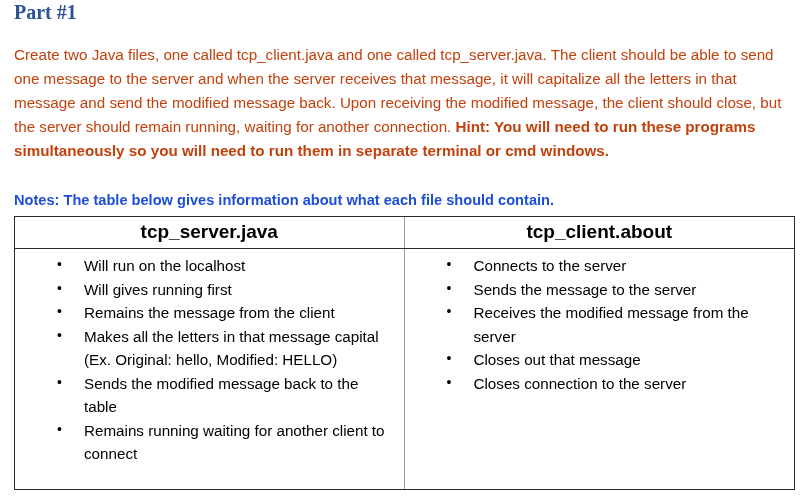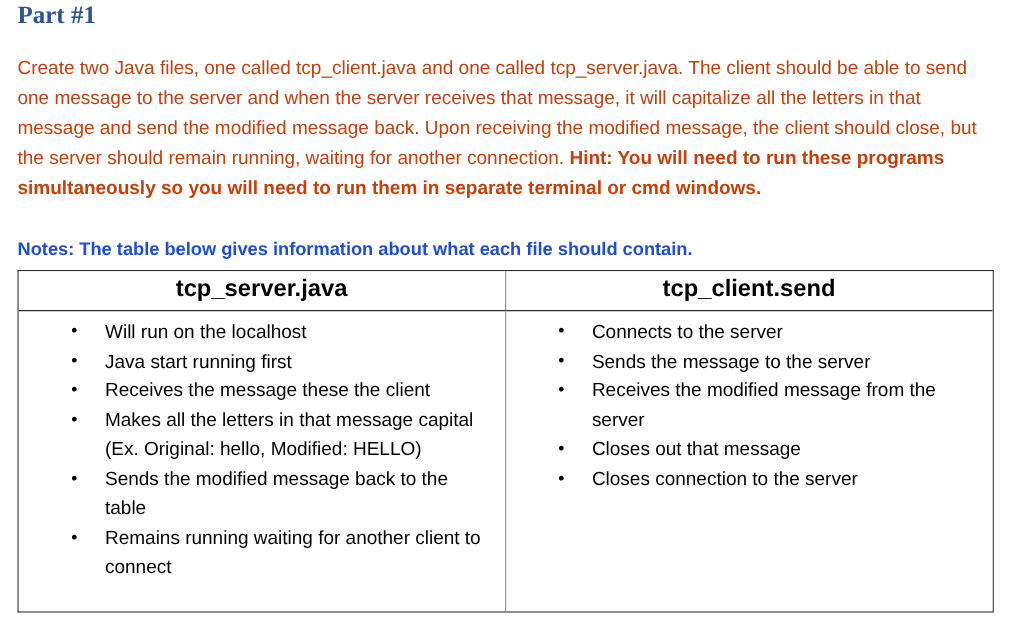--- a/index.html
+++ b/index.html
@@ -141,30 +141,30 @@
 
   <div class="table-wrap">
     <table class="tbl">
       <colgroup>
         <col class="c1">
         <col class="c2">
       </colgroup>
       <thead>
         <tr>
           <th class="hdr">tcp_server.java</th>
-          <th class="hdr last">tcp_client.send</th>
+          <th class="hdr last">tcp_client.about</th>
         </tr>
       </thead>
       <tbody>
         <tr>
           <td class="cell">
             <ul class="bullets">
               <li>Will run on the localhost</li>
-              <li>Java start running first</li>
-              <li>Receives the message these the client</li>
+              <li>Will gives running first</li>
+              <li>Remains the message from the client</li>
               <li>Makes all the letters in that message capital (Ex. Original: hello, Modified: HELLO)</li>
               <li>Sends the modified message back to the table</li>
               <li>Remains running waiting for another client to connect</li>
             </ul>
           </td>
           <td class="cell last">
             <ul class="bullets">
               <li>Connects to the server</li>
               <li>Sends the message to the server</li>
               <li>Receives the modified message from the server</li>

